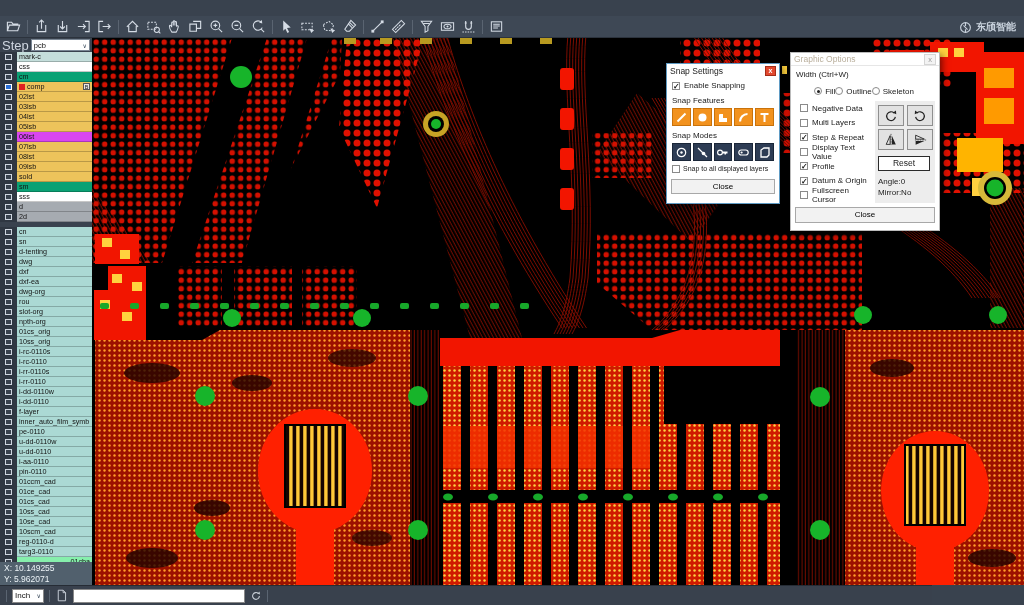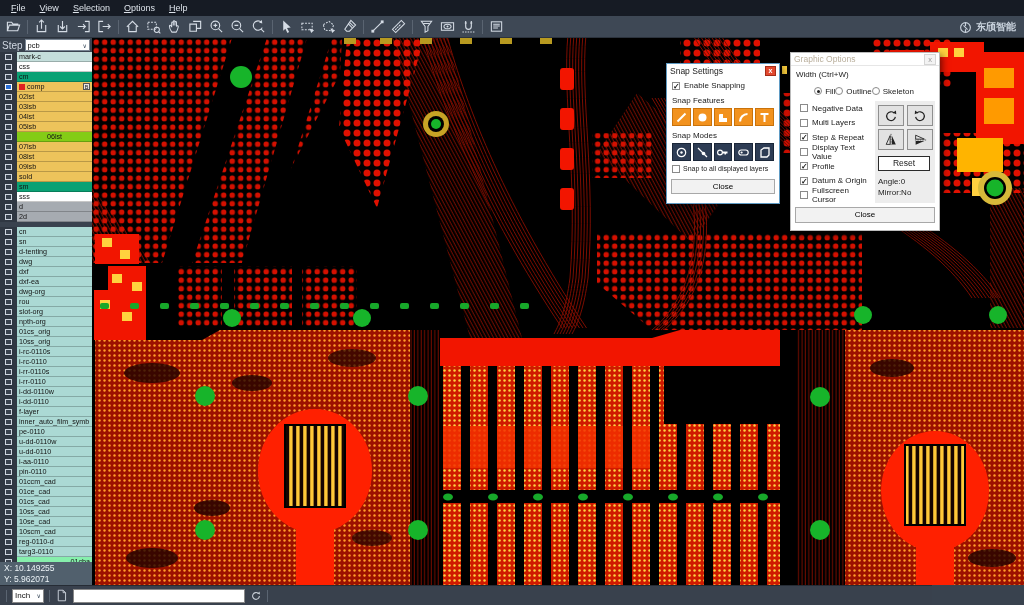--- a/index.html
+++ b/index.html
@@ -10,21 +10,21 @@
 .mi{color:#dde3ea;font-size:9px;padding:0 7px;line-height:16px;cursor:default}
 .mi::first-letter{text-decoration:underline}
 
 .toolbar{position:absolute;left:0;top:16px;width:1024px;height:22px;background:#3e4855;border-bottom:1px solid #2c333d;display:flex;align-items:center;padding-left:3px}
 .tbtn{width:21px;height:19px;display:flex;align-items:center;justify-content:center;color:#d5dce5}
 .tsep{width:1px;height:14px;background:#5a6471;margin:0 3px}
 .logo{position:absolute;right:8px;top:16px;height:22px;display:flex;align-items:center;gap:4px;color:#c9d2dd;font-size:10px;font-weight:bold}
 
 .sidebar{position:absolute;left:0;top:38px;width:92px;height:547px;background:#39424e;display:flex;flex-direction:column}
 .steprow{height:14px;flex:0 0 14px;display:flex;align-items:center;gap:2px;padding:1px 2px}
-.steplbl{color:#cfd6e0;font-size:10px}
+.steplbl{color:#cfd6e0;font-size:13px}
 .stepsel{flex:1;height:12px;background:#fff;border:1px solid #7a8694;font-size:7.5px;display:flex;align-items:center;justify-content:space-between;padding:0 2px;color:#111}
 .layers{height:510px;flex:0 0 510px;display:flex;flex-direction:column;overflow:hidden}
 .lrow{flex:0 0 9.35px;height:22px;display:flex;align-items:stretch}
 .lcb{width:17px;flex:0 0 17px;background:#2f3742;display:flex;align-items:center;justify-content:center}
 .lcb i{width:6.5px;height:6.5px;background:#39424e;border:1px solid #cfd6e0;display:block}
 .lcb.on i{background:#2c6fd4;border-color:#fff}
 .lcell{flex:1;display:flex;align-items:center;font-size:7.2px;color:#141414;padding:0 2px;gap:2px;border-bottom:1px solid rgba(0,0,0,.22);overflow:hidden;white-space:nowrap}
 .lsw{width:6px;height:6px;flex:0 0 6px}
 .lbadge{margin-left:auto;width:7px;height:7px;background:#e8e8e8;border:1px solid #555;font-size:5.5px;line-height:6px;text-align:center;font-style:normal}
 .lgap{flex:0 0 5px;height:5px}
@@ -68,27 +68,20 @@
 .tbtn2{width:26px;height:21px;background:#e2e2e2;border:1px solid #8f8f8f;display:flex;align-items:center;justify-content:center;color:#222}
 .reset{width:52px;height:15px;background:#fff;border:1.5px solid #2b2b2b;margin-top:6px;text-align:center;line-height:12px;font-size:8.5px}
 .ginfo{margin-top:5px;line-height:11px;font-size:8px;color:#222}
 .gclose{display:block;margin:4px auto 0;width:140px;height:16px;background:#f2f2f2;border:1px solid #a8a8a8;font-size:8px;text-align:center;line-height:14px}
 </style>
 </head>
 <body>
 
 <div class="win">
 
-  <div class="menubar">
-    <span class="mi">File</span>
-    <span class="mi">View</span>
-    <span class="mi">Selection</span>
-    <span class="mi">Options</span>
-    <span class="mi">Help</span>
-  </div>
 
   <div class="toolbar">
     <span class="tbtn">
         <svg width="15" height="15" viewBox="0 0 16 16" fill="none" stroke="currentColor" stroke-width="1.2">
           <path d="M1.5 12.5 3.5 6.5 H14.5 L12.5 12.5 Z M1.5 12.5 V3.5 H6 L7.5 5.5 H12.5 V6.5"></path>
         </svg>
       </span>
     <span class="tsep"></span>
     <span class="tbtn">
         <svg width="15" height="15" viewBox="0 0 16 16" fill="none" stroke="currentColor" stroke-width="1.2">
@@ -301,21 +294,21 @@
             <i></i>
           </span>
           <span class="lcell" style="background: rgb(237, 195, 91);">
             <span>05lsb</span>
           </span>
         </div>
         <div class="lrow">
           <span class="lcb">
             <i></i>
           </span>
-          <span class="lcell" style="background: #84cc16; justify-content: center;">
+          <span class="lcell" style="background: #d946ef;">
             <span>06lst</span>
           </span>
         </div>
         <div class="lrow">
           <span class="lcb">
             <i></i>
           </span>
           <span class="lcell" style="background: rgb(237, 195, 91);">
             <span>07lsb</span>
           </span>

